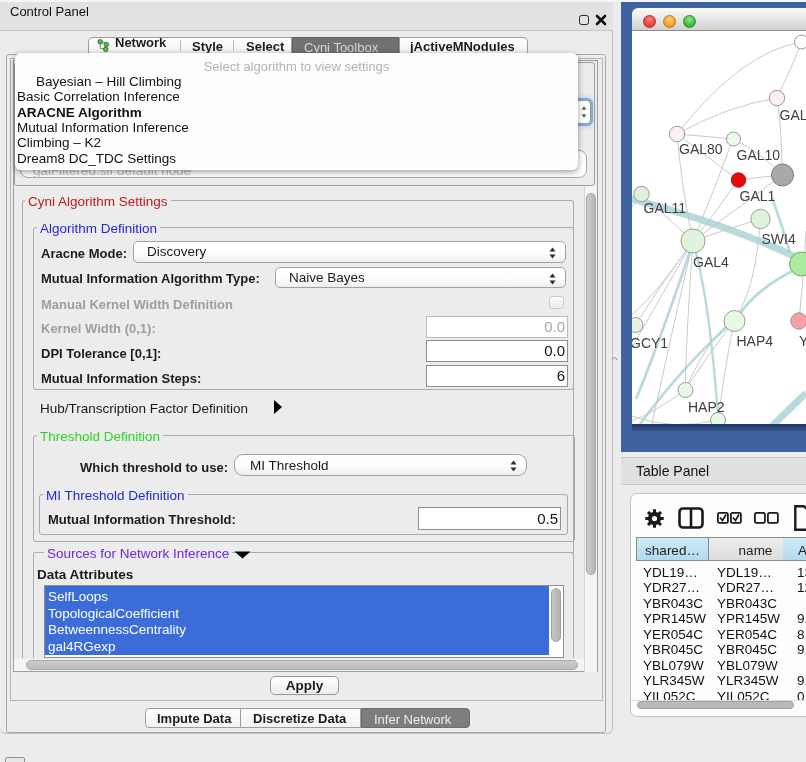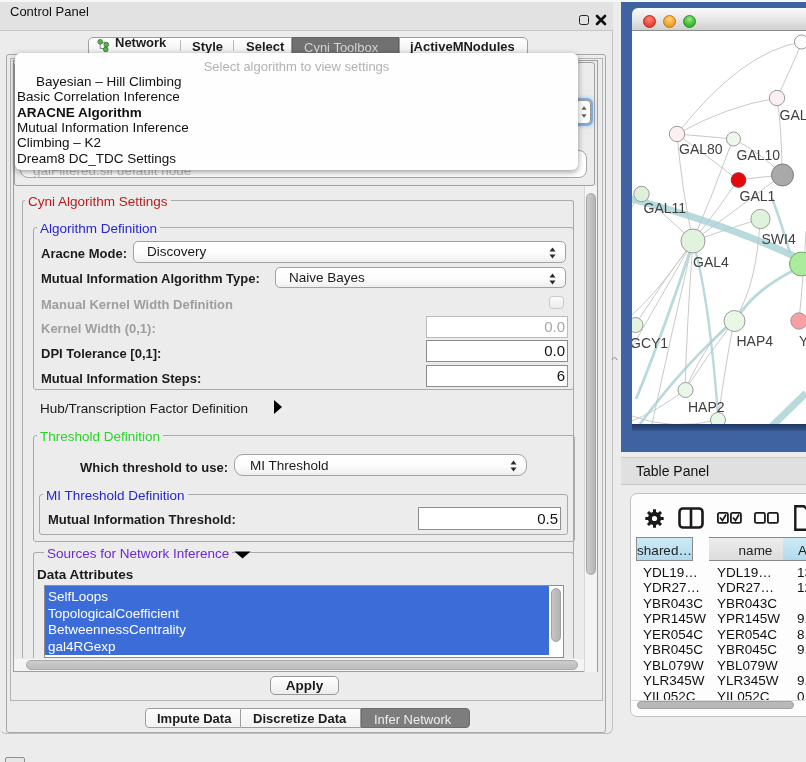--- a/index.html
+++ b/index.html
@@ -269,21 +269,21 @@
 </svg>
 <svg class="abs" style="left:754px;top:512px;" width="25" height="12" viewBox="0 0 25 12">
   <rect x="0.9" y="0.9" width="10" height="10" rx="1.5" fill="none" stroke="#1a1a1a" stroke-width="1.8"></rect>
   <rect x="13.9" y="0.9" width="10" height="10" rx="1.5" fill="none" stroke="#1a1a1a" stroke-width="1.8"></rect>
 </svg>
 <svg class="abs" style="left:794px;top:505px;" width="12" height="26" viewBox="0 0 12 26">
   <path d="M1.3 1.3 H10 L16 7 V24.7 H1.3 Z" fill="none" stroke="#1a1a1a" stroke-width="2.4"></path>
 </svg>
 
 <div class="abs" style="left:636px;top:537px;width:170px;height:24px;overflow:hidden;">
-  <div class="abs" style="left:0;top:0;width:57px;height:24px;background:linear-gradient(180deg,#cdeaf6,#b2daec);border:1px solid #8a8a8a;box-sizing:border-box;
+  <div class="abs" style="left:0;top:0;width:73px;height:24px;background:linear-gradient(180deg,#cdeaf6,#b2daec);border:1px solid #8a8a8a;box-sizing:border-box;
        text-align:center;font-size:13.5px;color:#222;line-height:25px;">shared…</div>
   <div class="abs" style="left:73px;top:0;width:94px;height:24px;background:linear-gradient(180deg,#ededed,#dcdcdc);border:1px solid #8a8a8a;border-left:none;box-sizing:border-box;
        text-align:center;font-size:13.5px;color:#222;line-height:25px;">name</div>
   <div class="abs" style="left:147px;top:0;width:40px;height:24px;background:linear-gradient(180deg,#cdeaf6,#b2daec);border:1px solid #8a8a8a;border-left:none;box-sizing:border-box;
        text-align:center;font-size:13.5px;color:#222;line-height:25px;">A</div>
 </div>
 <div class="abs" style="left:636px;top:565px;width:170px;height:135px;overflow:hidden;font-size:13.5px;color:#111;">
   <div style="position:absolute;left:7px;top:0;line-height:15.45px;white-space:nowrap;">YDL19…<br>YDR27…<br>YBR043C<br>YPR145W<br>YER054C<br>YBR045C<br>YBL079W<br>YLR345W<br>YIL052C</div>
   <div style="position:absolute;left:81px;top:0;line-height:15.45px;white-space:nowrap;">YDL19…<br>YDR27…<br>YBR043C<br>YPR145W<br>YER054C<br>YBR045C<br>YBL079W<br>YLR345W<br>YIL052C</div>
   <div style="position:absolute;left:161px;top:0;line-height:15.45px;white-space:nowrap;">13<br>12<br><br>9.<br>8.<br>9.<br><br>9.<br>0.</div>

